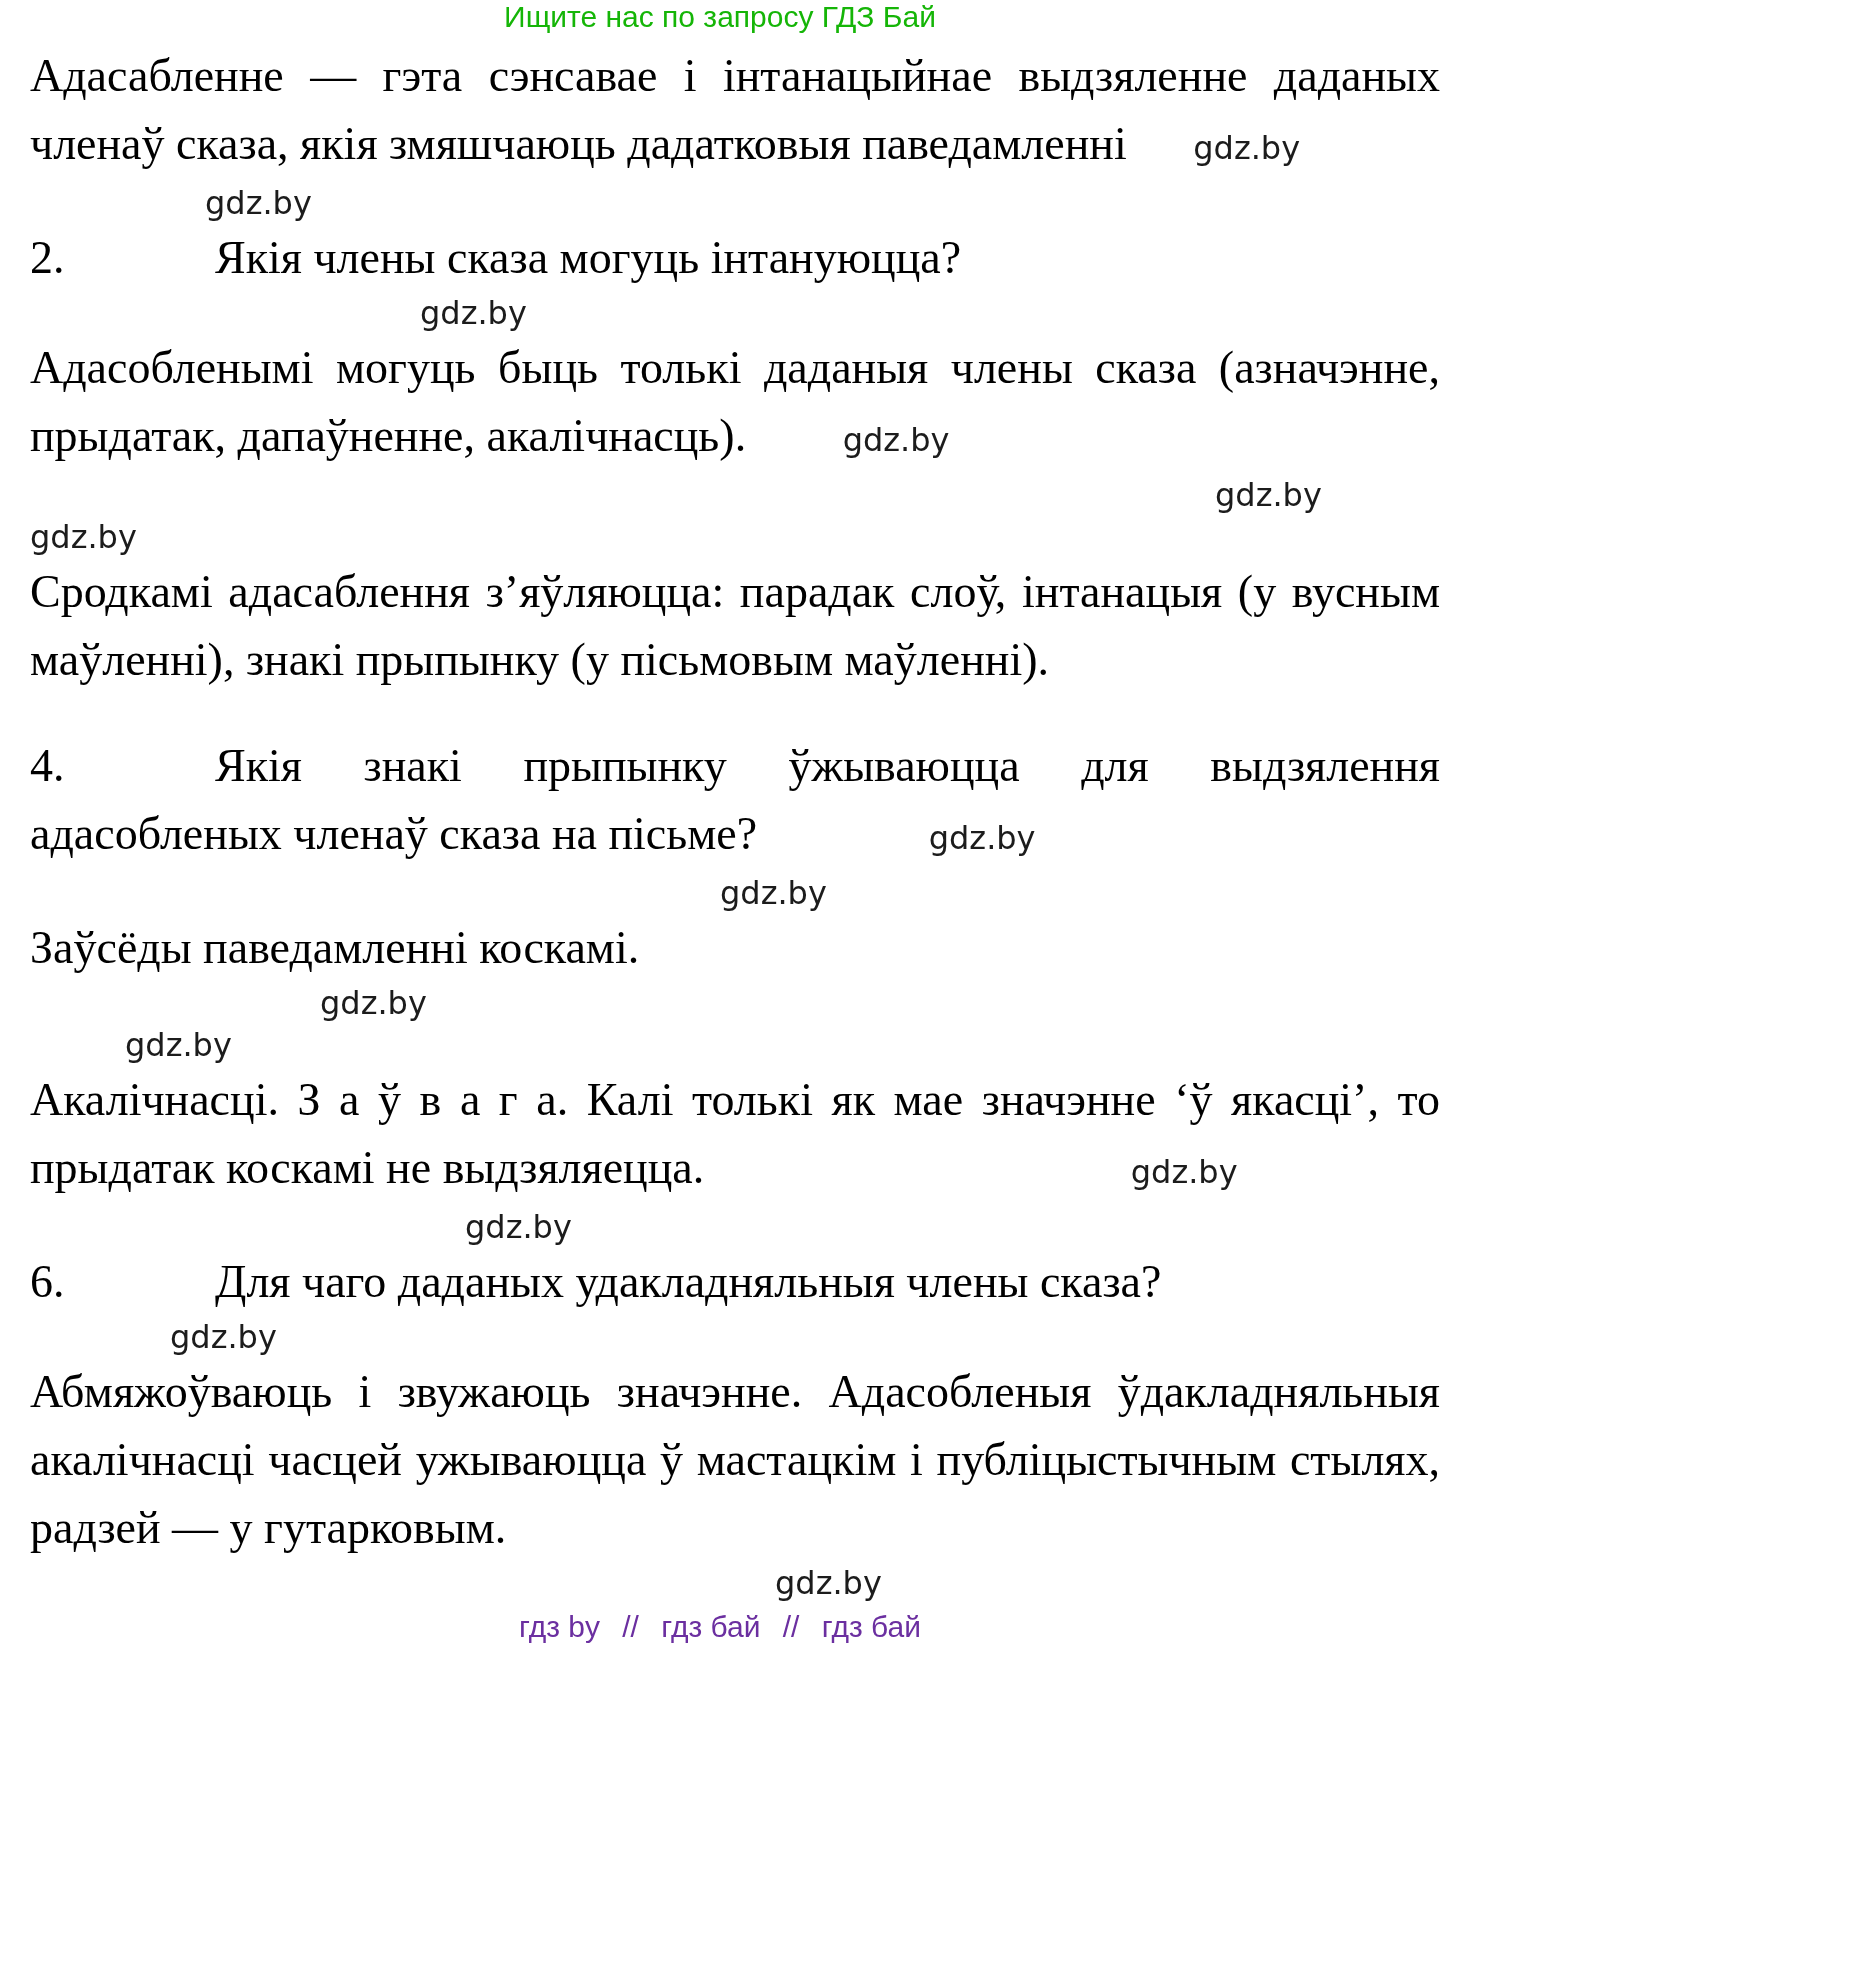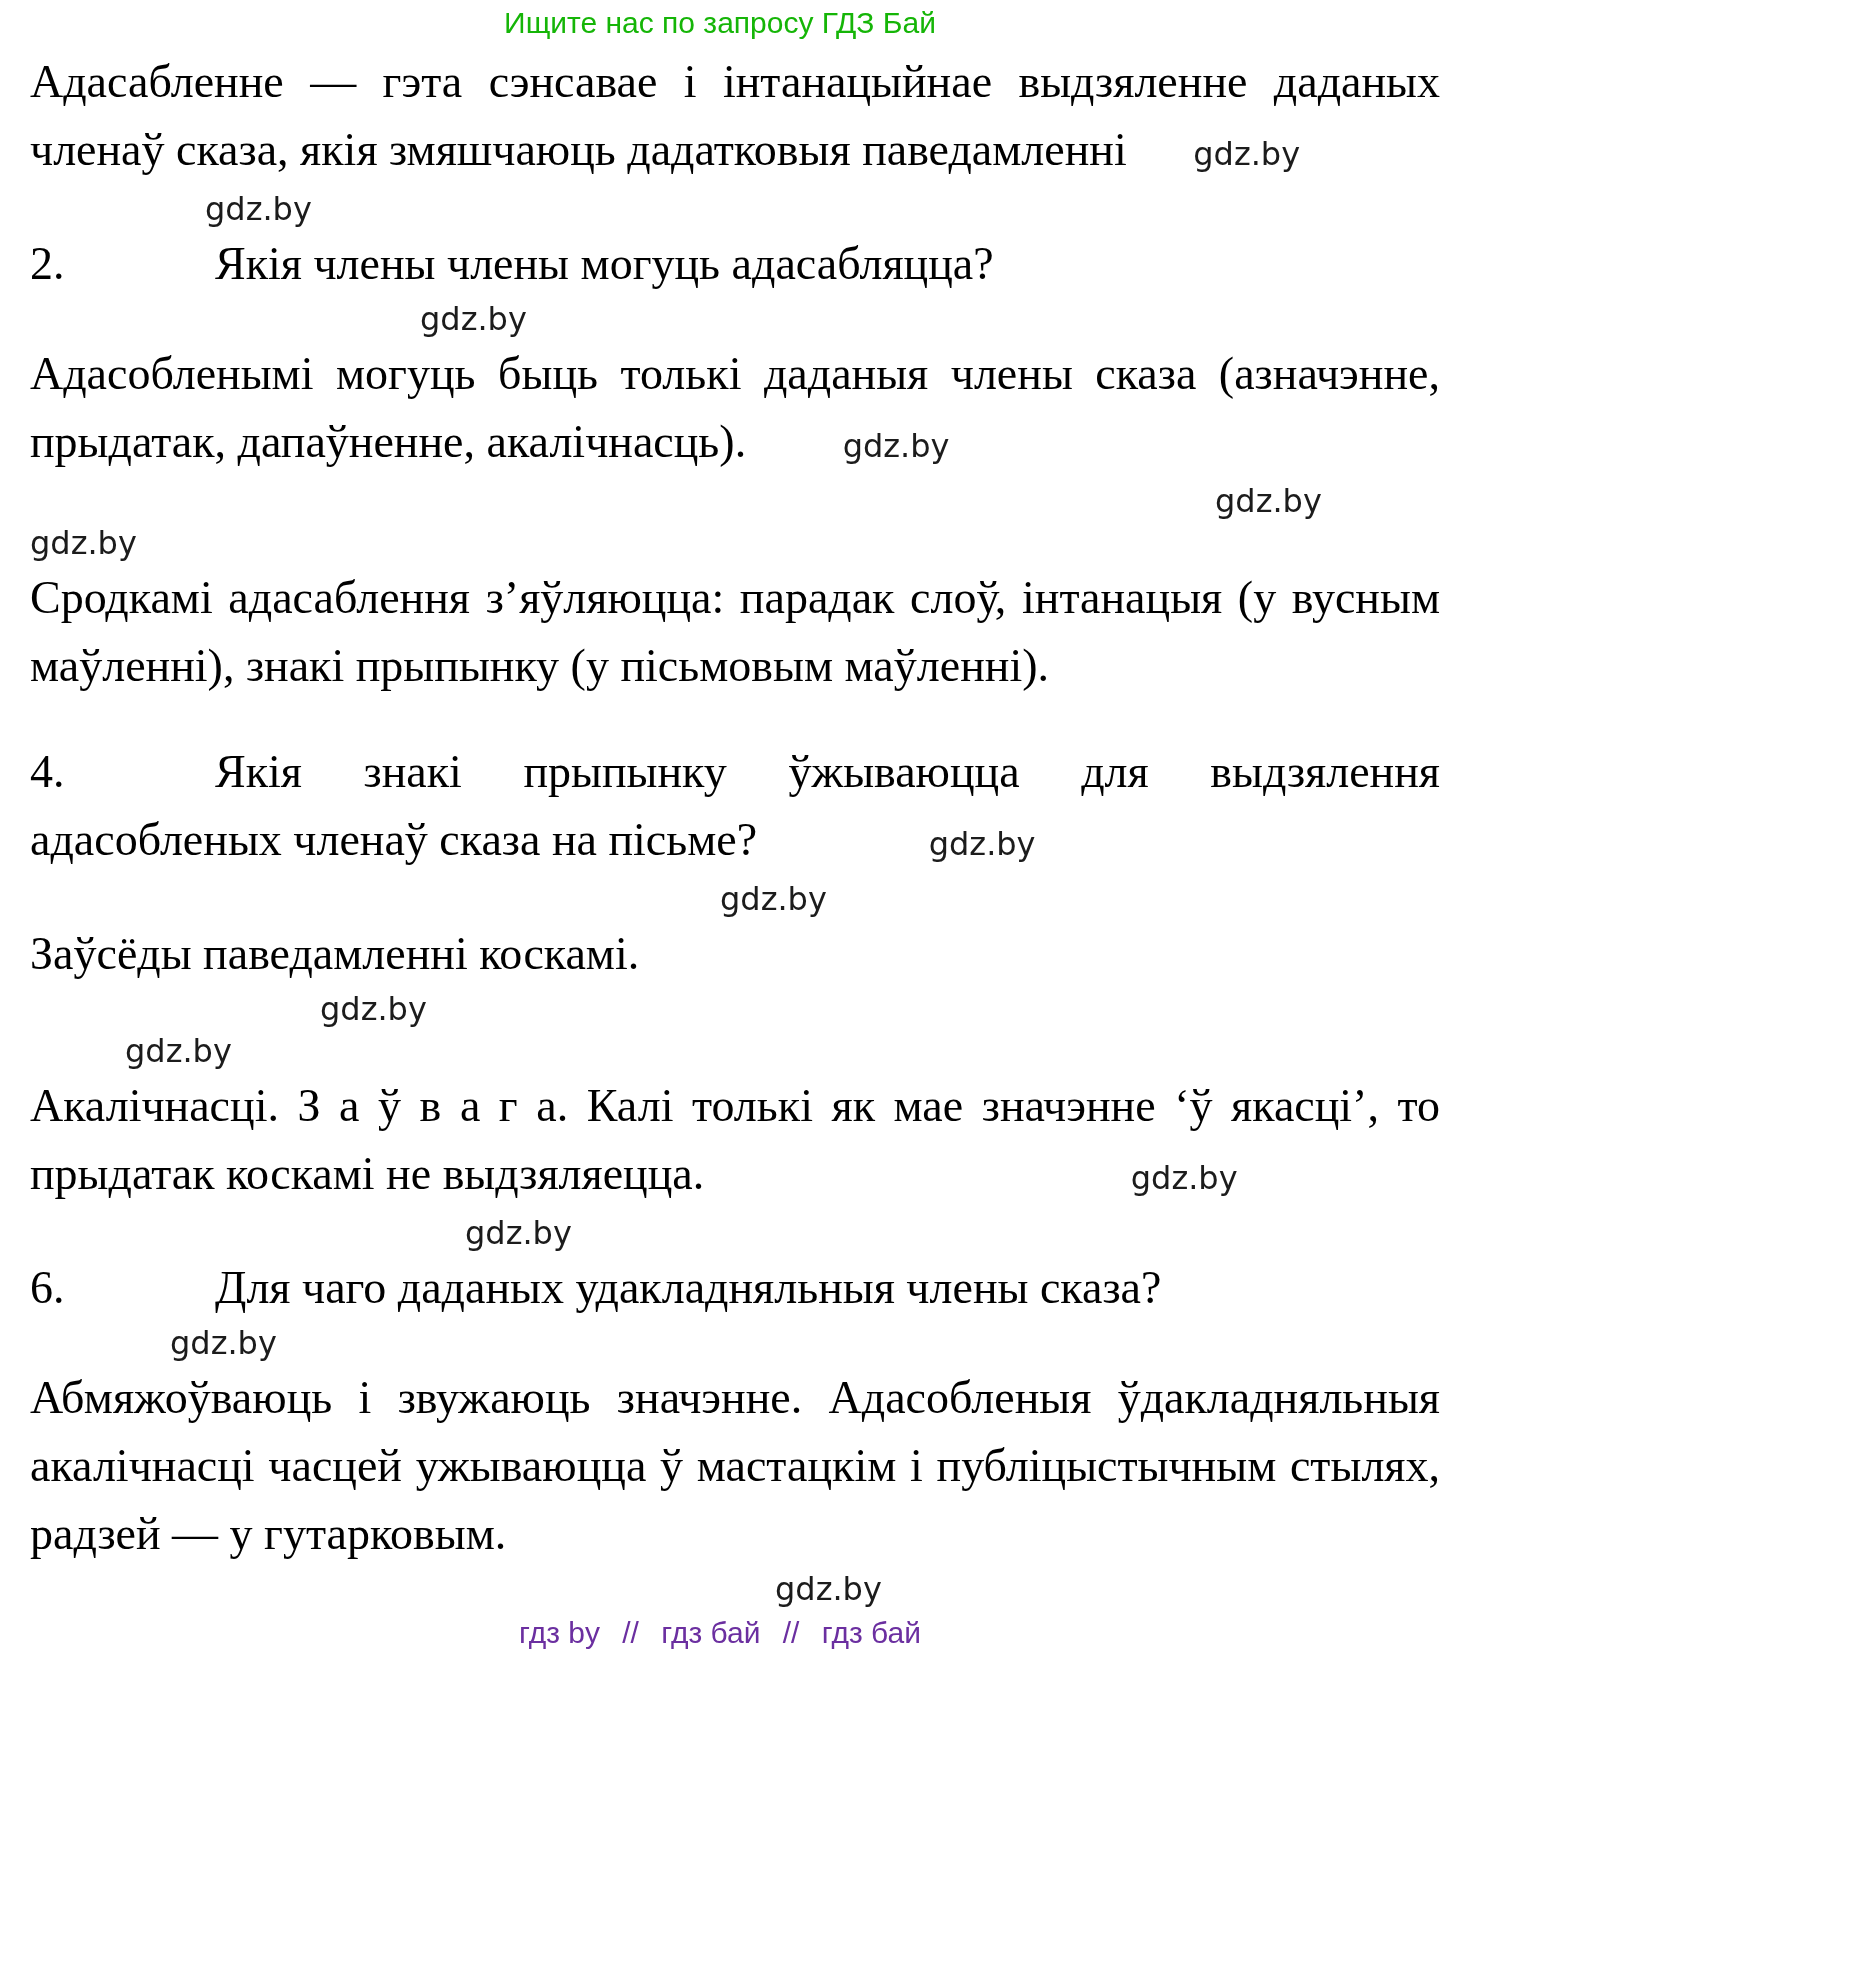--- a/index.html
+++ b/index.html
@@ -7,21 +7,20 @@
   body {
     width: 1858px;
     height: 1975px;
     font-family: "Liberation Serif", serif;
     color: #000000;
     position: relative;
     overflow: hidden;
   }
   .banner {
     width: 1440px;
-    padding-top: 6px;
     text-align: center;
     font-family: "Liberation Sans", sans-serif;
     font-size: 30px;
     color: #15b507;
   }
   .content {
     width: 1410px;
     margin-left: 30px;
     margin-top: 8px;
   }
@@ -67,21 +66,21 @@
     <p class="para">
       <span>Адасабленне — гэта сэнсавае і інтанацыйнае выдзяленне даданых членаў сказа, якія змяшчаюць дадатковыя паведамленні</span>
       <span class="wm" style="margin-left:55px">gdz.by</span>
     </p>
 
     <div class="wm-line" style="padding-left:175px">
       <span class="wm">gdz.by</span>
     </div>
 
     <p class="para">
-      <span class="qnum">2.</span><span>Якія члены члены могуць адасабляцца?</span>
+      <span class="qnum">2.</span><span>Якія члены сказа могуць інтануюцца?</span>
     </p>
 
     <div class="wm-line" style="padding-left:390px">
       <span class="wm">gdz.by</span>
     </div>
 
     <p class="para">
       <span>Адасобленымі могуць быць толькі даданыя члены сказа (азначэнне, прыдатак, дапаўненне, акалічнасць).</span>
       <span class="wm" style="margin-left:85px">gdz.by</span>
     </p>

